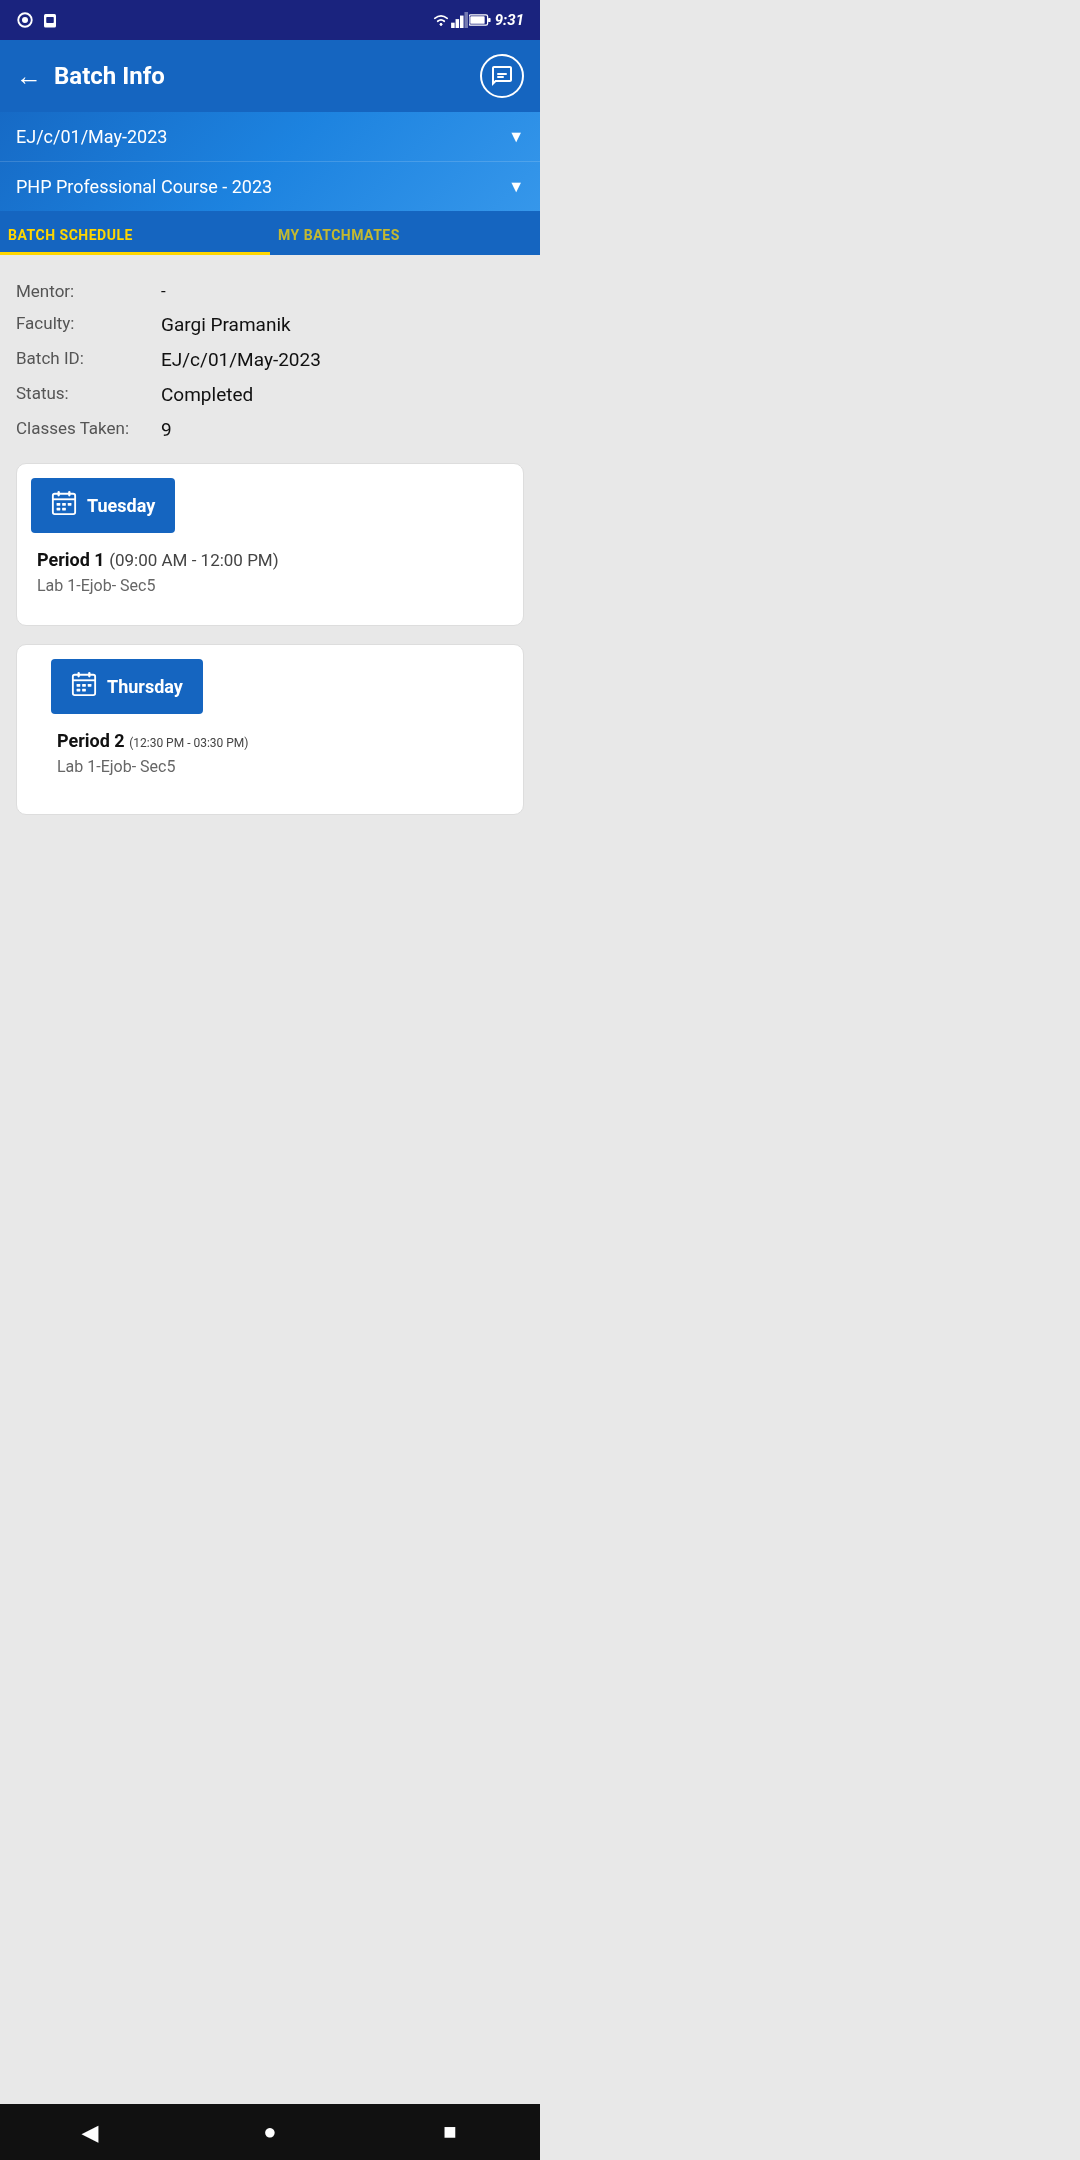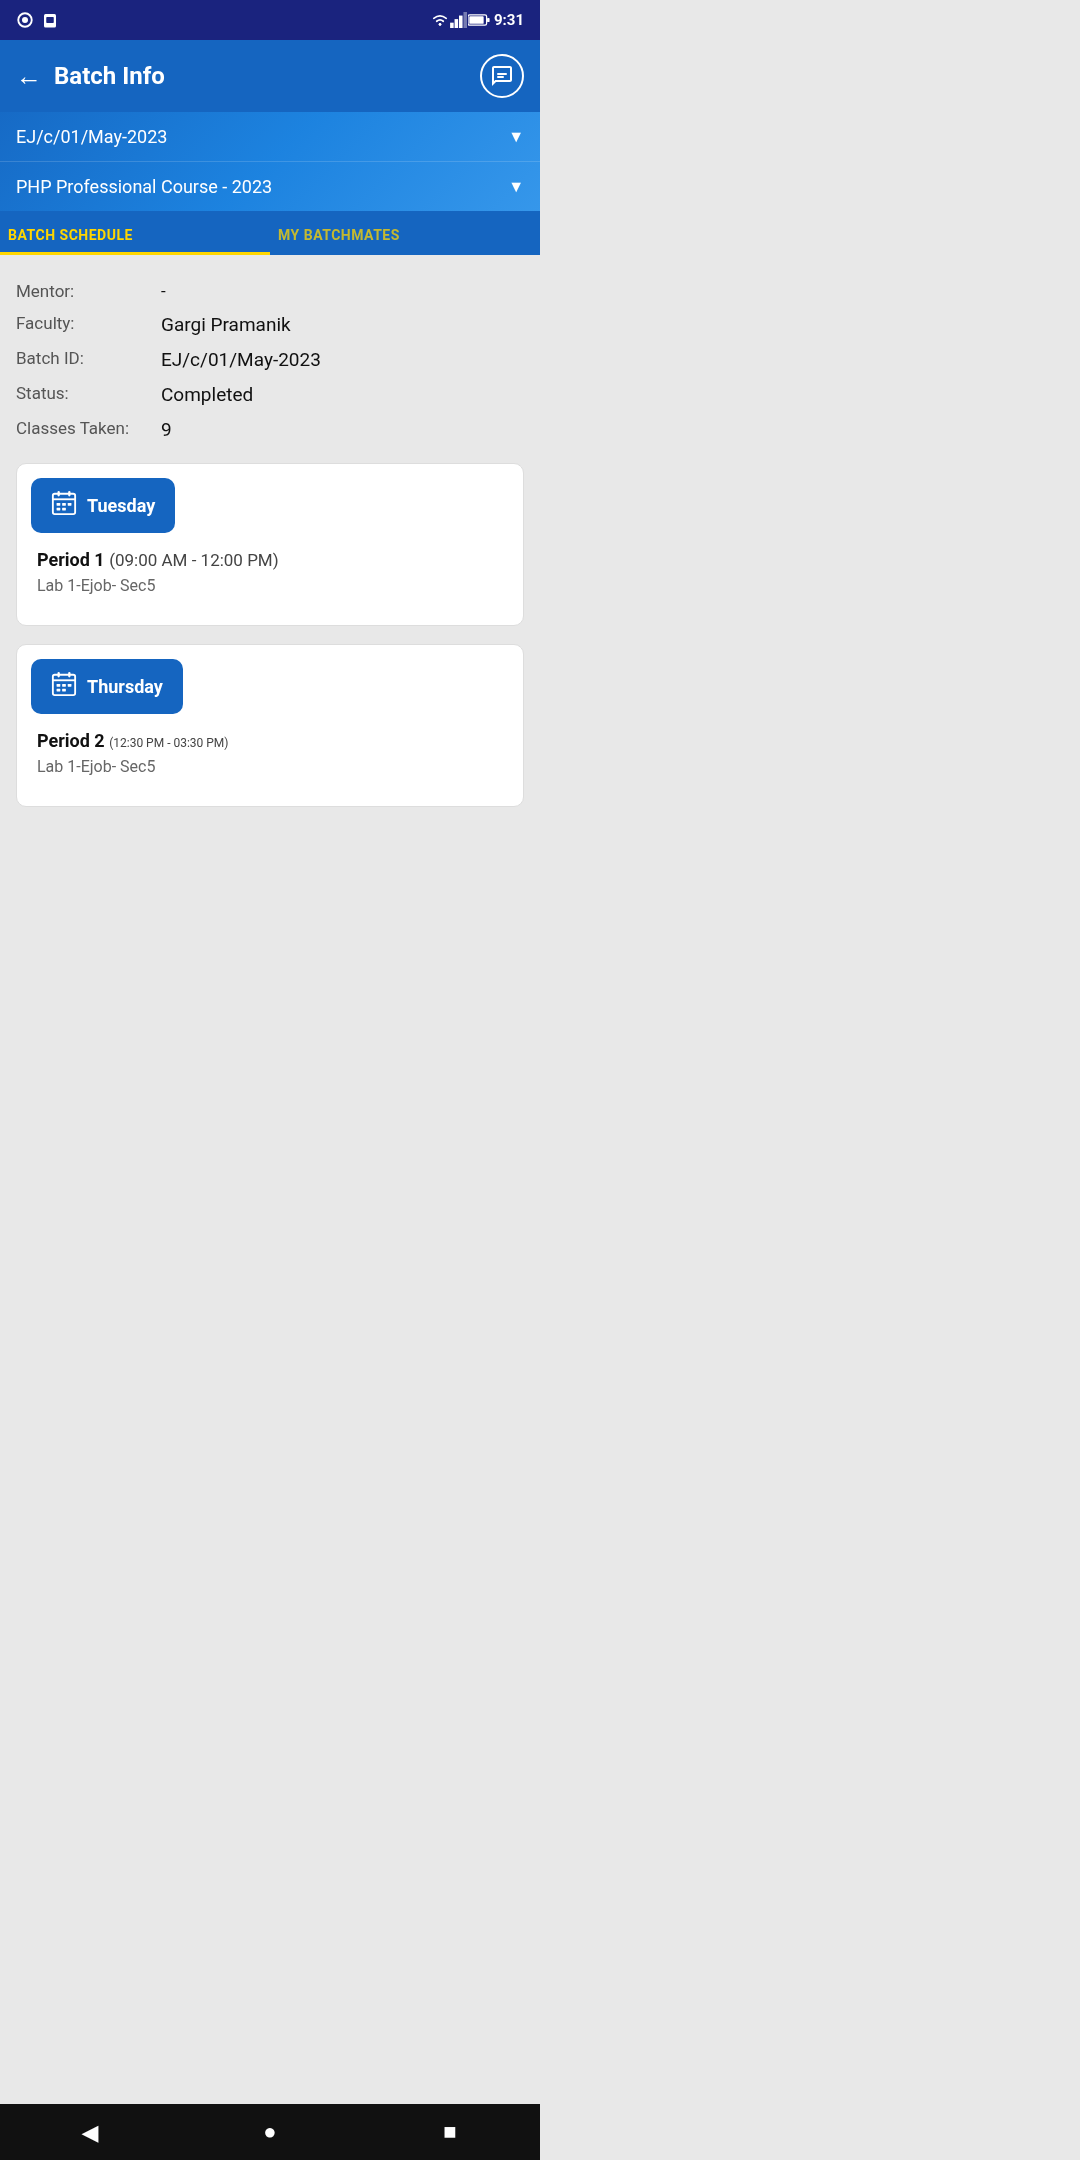--- a/index.html
+++ b/index.html
@@ -25,20 +25,21 @@
       display: flex;
       align-items: center;
       gap: 8px;
     }
     .status-right {
       display: flex;
       align-items: center;
       color: white;
       font-size: 15px;
       font-weight: bold;
+      font-style: italic;
     }
 
     
     .top-bar {
       background: #1565c0;
       padding: 14px 16px;
       display: flex;
       align-items: center;
       justify-content: space-between;
     }
@@ -174,21 +175,21 @@
       margin-bottom: 18px;
       overflow: hidden;
       border: 1px solid #ddd;
     }
     .schedule-day-header {
       background: #1565c0;
       display: inline-flex;
       align-items: center;
       gap: 10px;
       padding: 12px 20px;
-      border-radius: 10px;
+      border-radius: 4px;
       margin: 14px 14px 0 14px;
     }
     .schedule-day-icon {
       color: white;
       font-size: 22px;
     }
     .schedule-day-label {
       color: white;
       font-size: 18px;
       font-weight: bold;
@@ -353,21 +354,21 @@
         <div class="schedule-period-title">
           <span>Period 1</span>
           <span style="font-weight:normal;color:#444;font-size:17px;"> <span>(09:00 AM - 12:00 PM)</span></span>
         </div>
         <div class="schedule-period-loc">Lab 1-Ejob- Sec5</div>
       </div>
     </div>
   </div>
 
   <div class="schedule-card">
-    <div style="padding-bottom:14px;">
+    <div style="padding-bottom:22px;margin-left:20px;">
       <div class="schedule-day-header">
         <span class="schedule-day-icon">
           <svg width="26" height="26" viewBox="0 0 28 28" fill="white">
             <rect x="2" y="4" width="24" height="22" rx="2" fill="none" stroke="white" stroke-width="2"></rect>
             <rect x="2" y="9" width="24" height="2" fill="white"></rect>
             <rect x="7" y="1" width="2.5" height="6" rx="1.25" fill="white"></rect>
             <rect x="18.5" y="1" width="2.5" height="6" rx="1.25" fill="white"></rect>
             <rect x="6" y="14" width="4" height="3" rx="0.5" fill="white"></rect>
             <rect x="12" y="14" width="4" height="3" rx="0.5" fill="white"></rect>
             <rect x="18" y="14" width="4" height="3" rx="0.5" fill="white"></rect>

